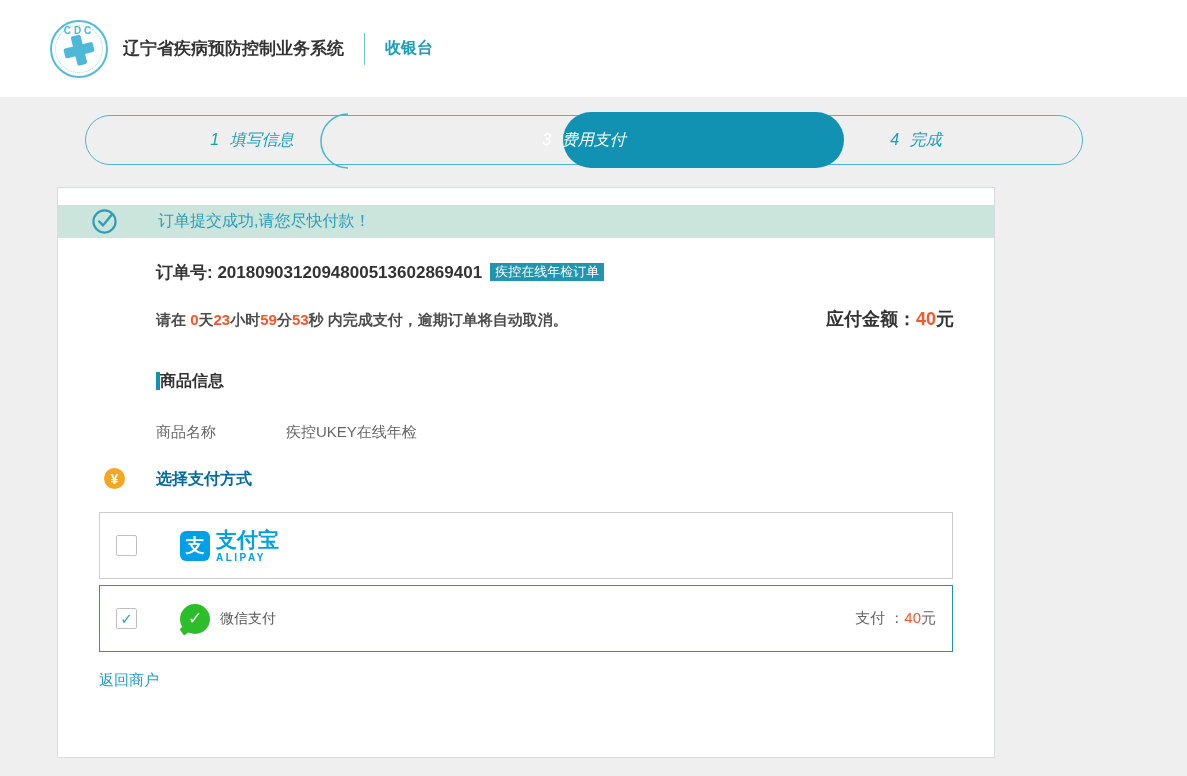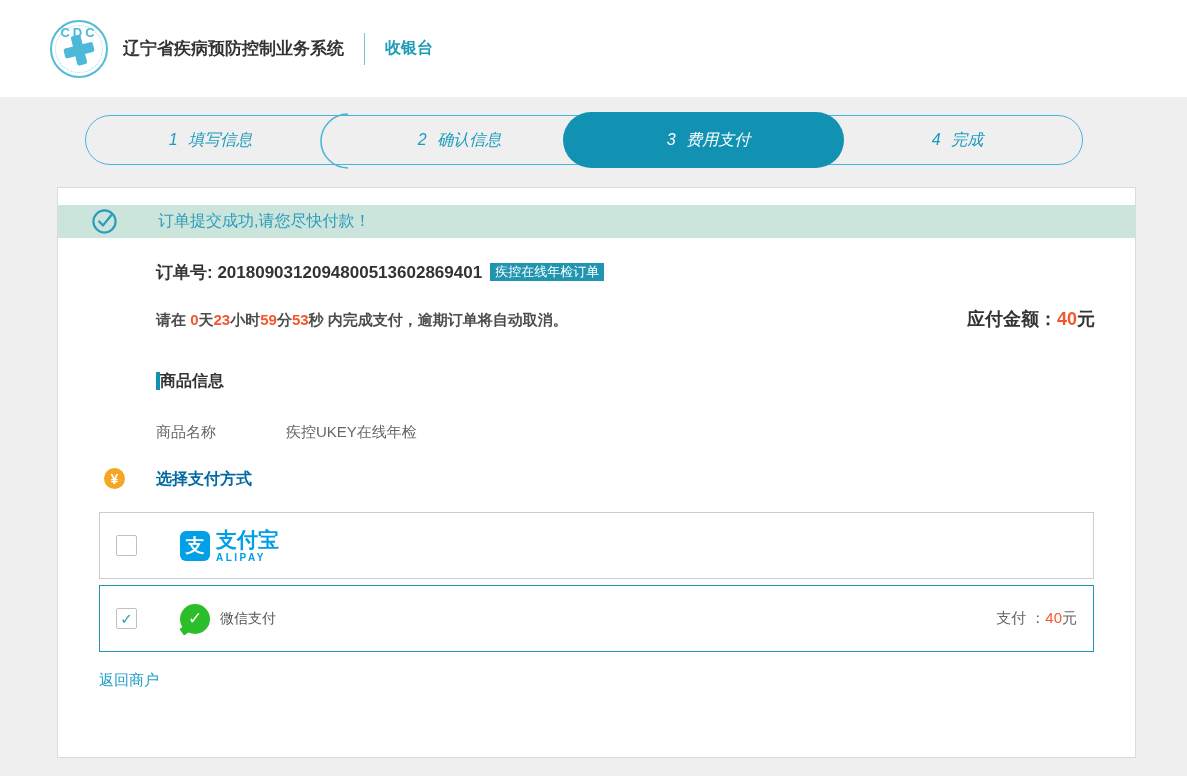--- a/index.html
+++ b/index.html
@@ -15,21 +15,21 @@
     height: 97px; background: #ffffff;
     display: flex; align-items: center; padding-left: 50px;
   }
   .logo {
     width: 58px; height: 58px; border-radius: 50%;
     border: 2px solid #55bcd6; position: relative; flex: 0 0 auto;
     color: #4db8d8;
   }
   .logo-cdc {
     position: absolute; top: 3px; left: 0; right: 0;
-    text-align: center; font-size: 13px; font-weight: bold;
+    text-align: center; font-size: 10px; font-weight: bold;
     letter-spacing: 3px; color: #4db8d8;
   }
   .logo-cross { position: absolute; top: 50%; left: 50%; width: 30px; height: 30px;
     transform: translate(-50%, -46%) rotate(-14deg); }
   .logo-cross::before, .logo-cross::after { content: ""; position: absolute; background: #4db8d8; border-radius: 2px; }
   .logo-cross::before { left: 0; top: 10px; width: 30px; height: 10px; }
   .logo-cross::after  { left: 10px; top: 0; width: 10px; height: 30px; }
   .logo-wreath {
     position: absolute; inset: 3px; border-radius: 50%;
     border: 1px dotted #9ed9e8;
@@ -54,21 +54,21 @@
   .step-active-pill {
     position: absolute; left: 477px; top: -4px;
     width: 281px; height: 56px;
     background: #1292b3; border-radius: 28px; z-index: 1;
   }
   .step-arc { position: absolute; left: 233px; top: -3px; z-index: 0; }
 
   
   .panel {
     position: relative; margin-left: 57px; margin-top: 22px;
-    width: 1079px; height: 571px;
+    width: 938px; height: 571px;
     background: #ffffff; border: 1px solid #d6dde0;
   }
 
   .notice {
     margin-top: 17px; height: 33px; background: #cbe4dc;
     display: flex; align-items: center;
   }
   .notice-icon { margin-left: 33px; display: flex; }
   .notice-text { margin-left: 40px; font-size: 16px; color: #2b9cba; }
 
@@ -175,21 +175,20 @@
   <div class="header-divider"></div>
   <div class="page-title">收银台</div>
 </div>
 
 <div class="steps">
   <svg class="step-arc" width="30" height="56" viewBox="0 0 30 56">
     <path d="M29,1 A27,27 0 0,0 29,55" fill="none" stroke="#4ab4d6" stroke-width="1.5"></path>
   </svg>
   <div class="step-active-pill"></div>
   <div class="step">1 填写信息</div>
-  <div class="step">2 确认信息</div>
   <div class="step active">3 费用支付</div>
   <div class="step">4 完成</div>
 </div>
 
 <div class="panel">
 
   <div class="notice">
     <span class="notice-icon">
       <svg width="27" height="27" viewBox="0 0 28 28">
         <circle cx="14" cy="14" r="11.5" fill="none" stroke="#2b9cba" stroke-width="2.2"></circle>

